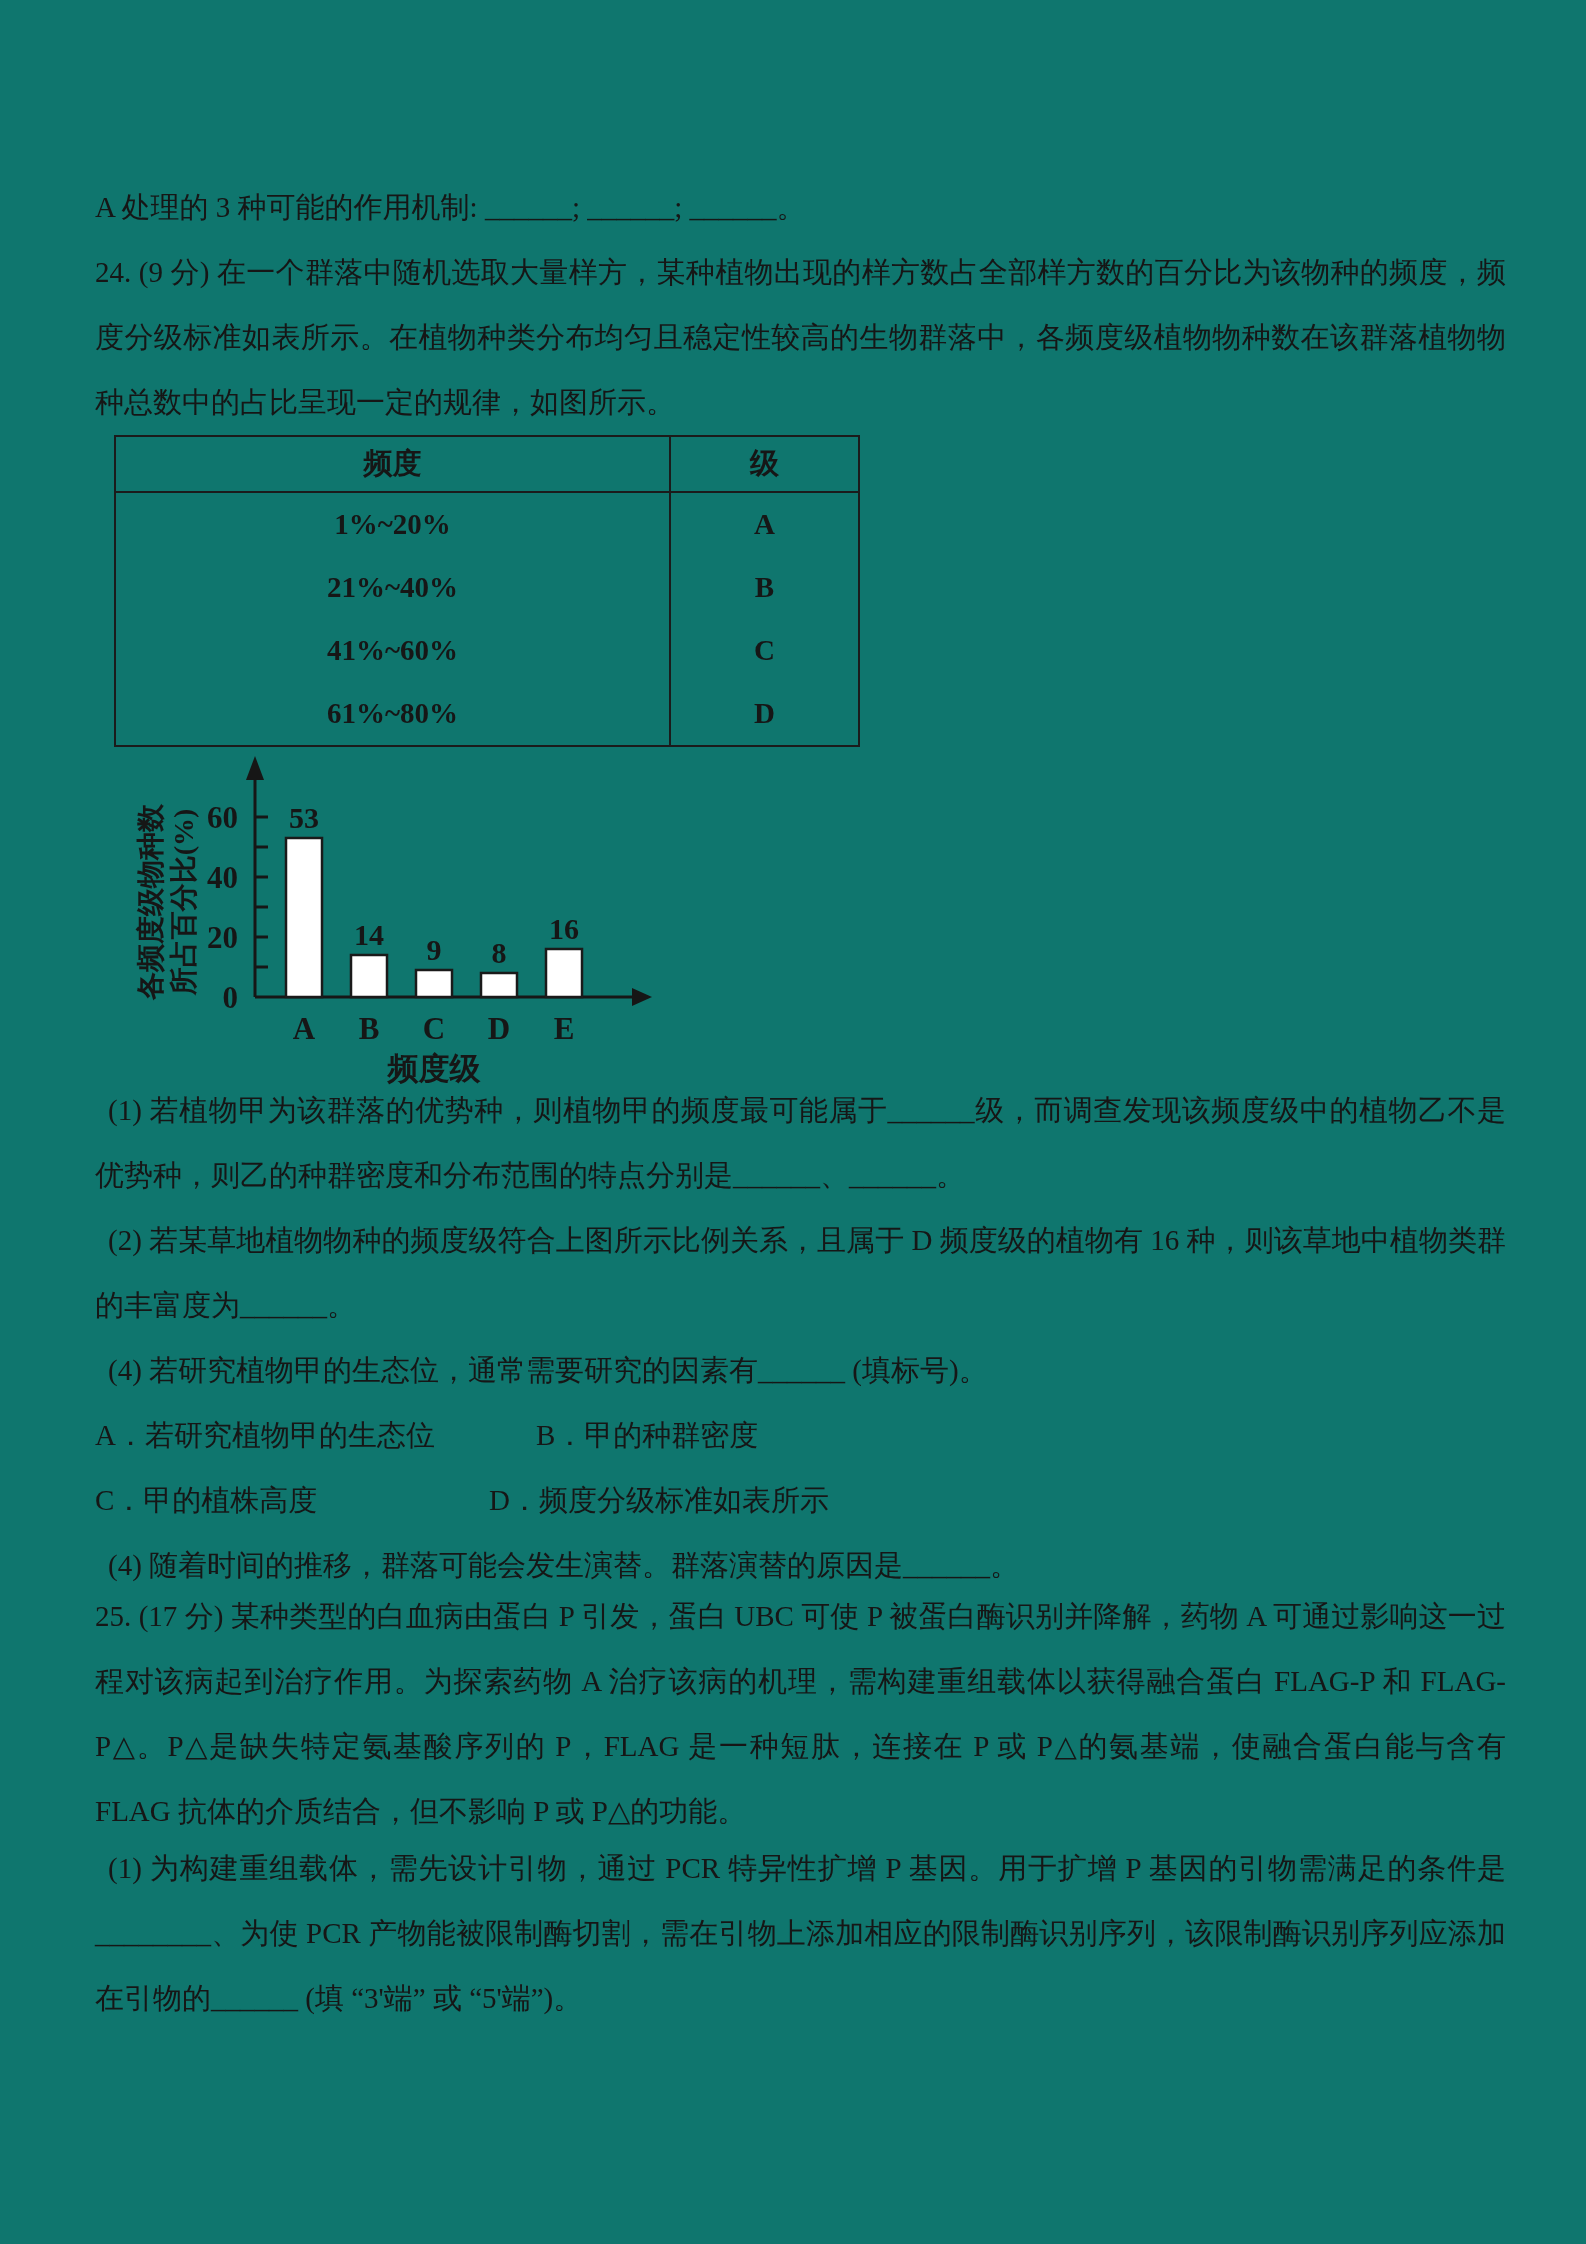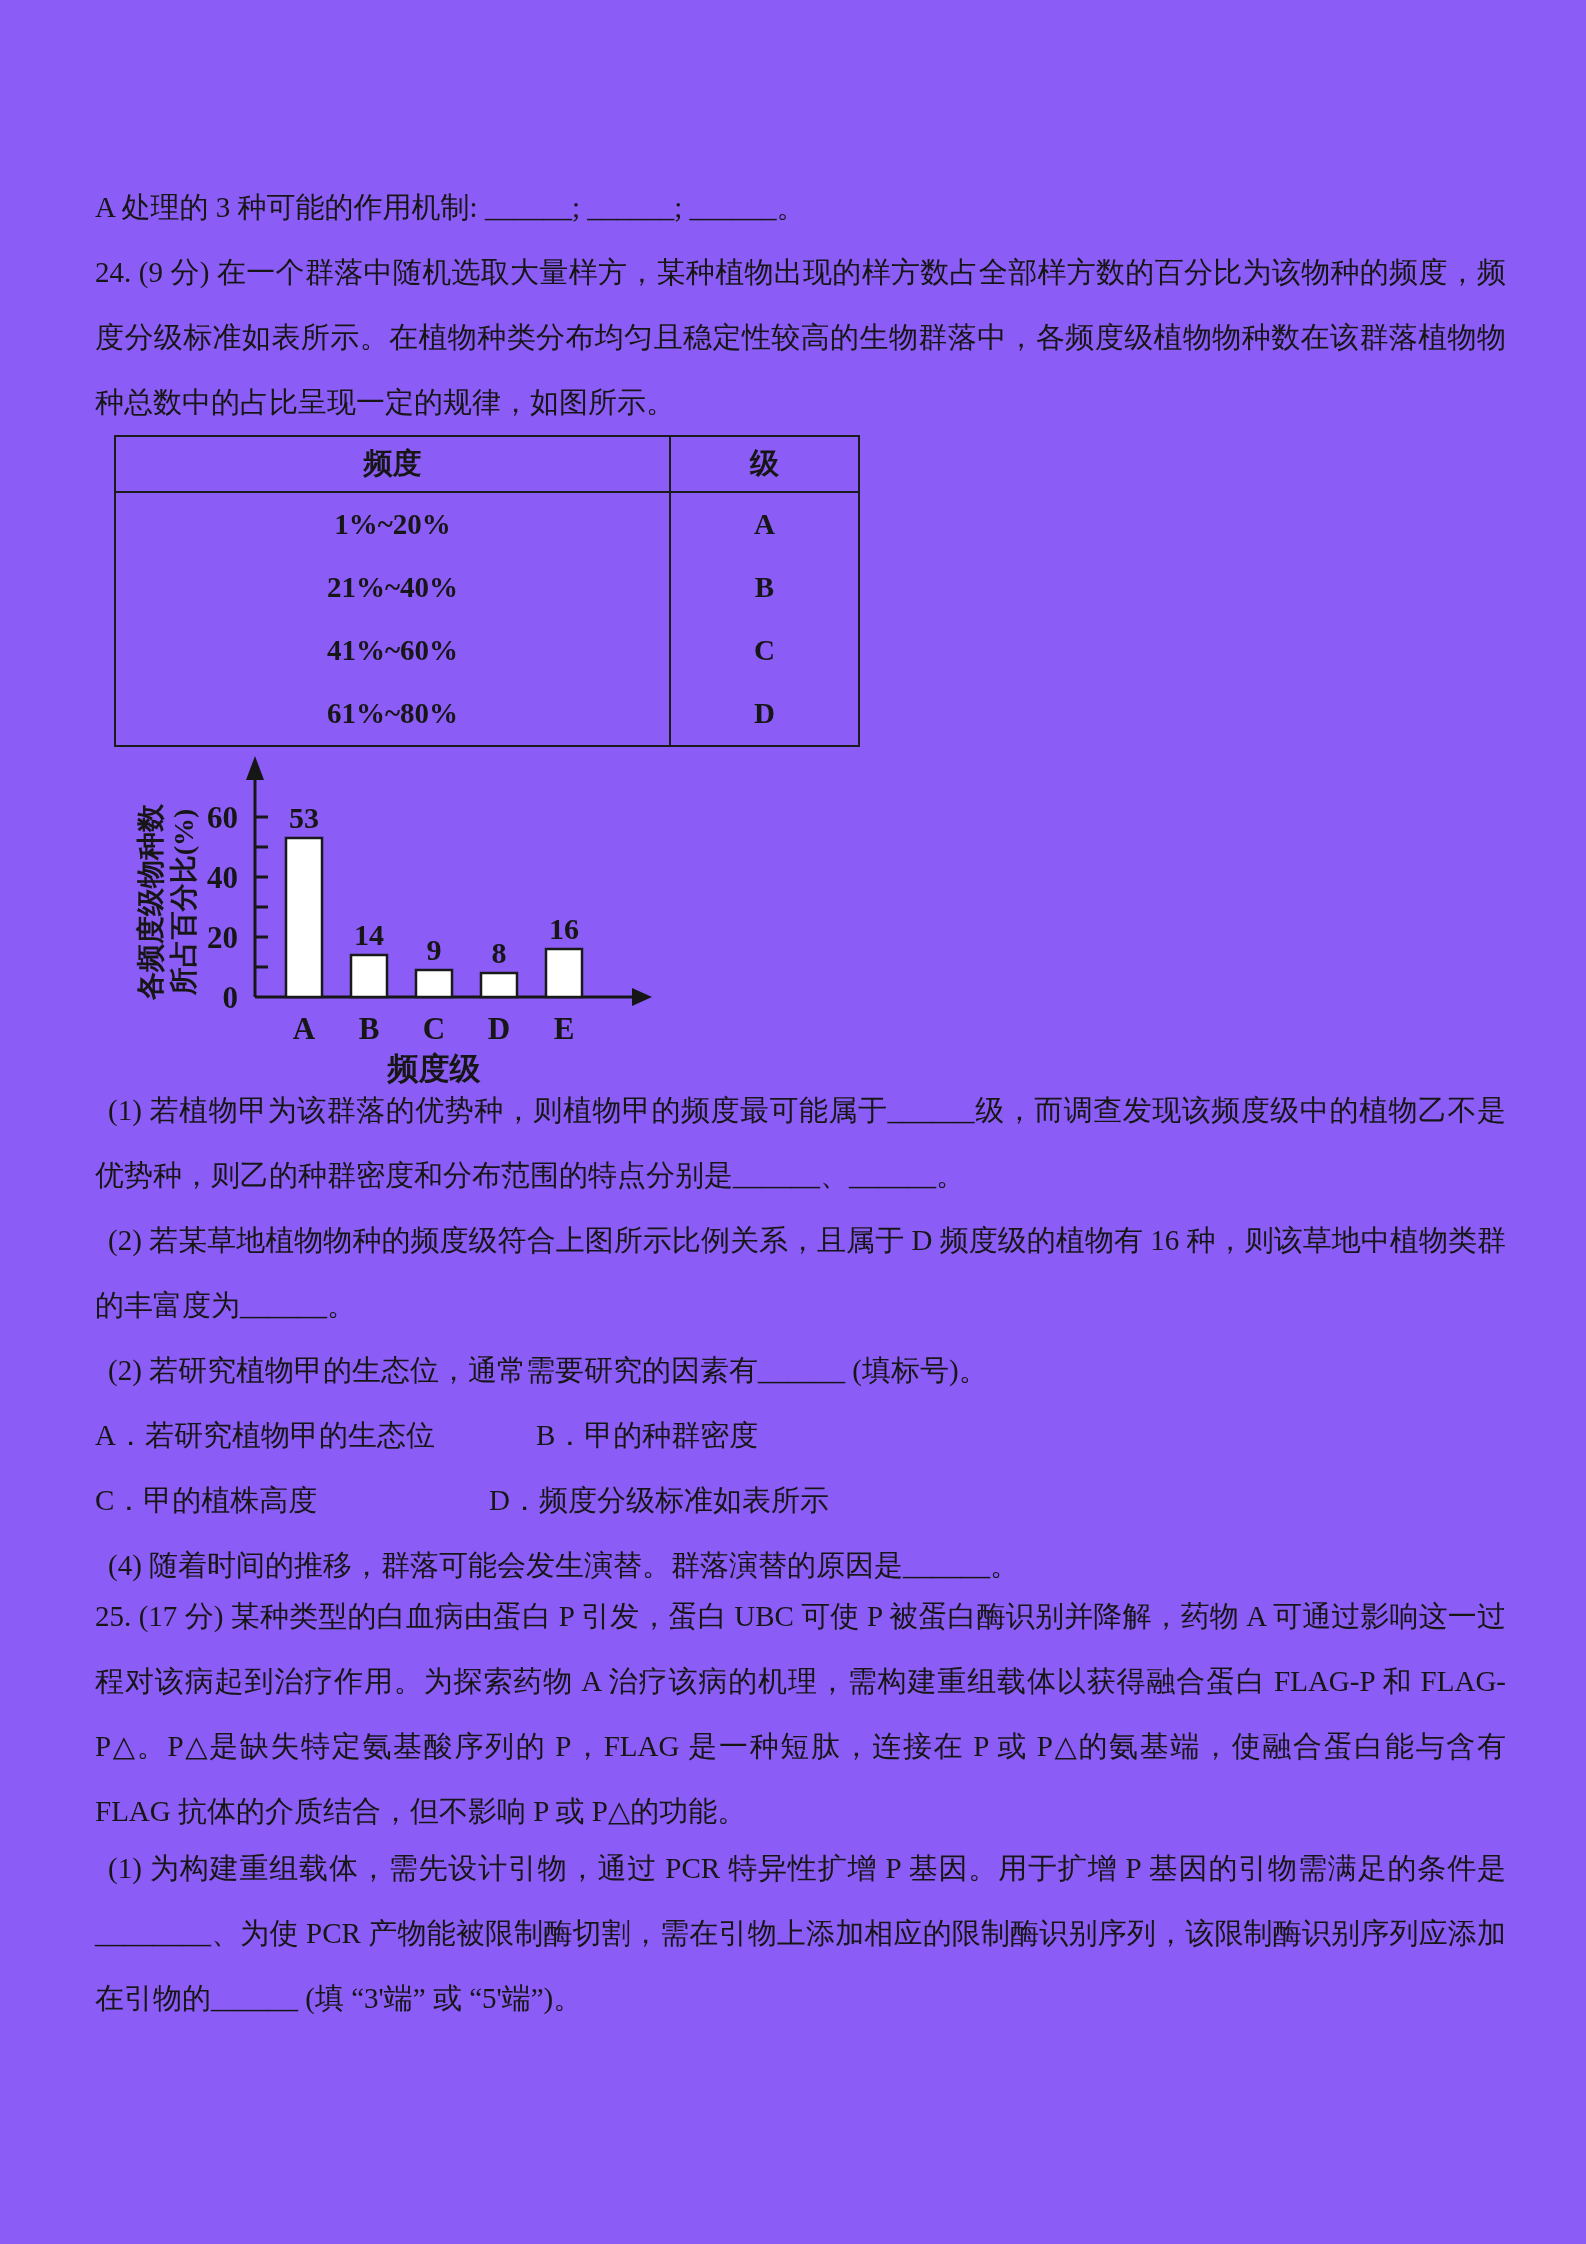--- a/index.html
+++ b/index.html
@@ -1,17 +1,17 @@
 <!DOCTYPE html>
 <html><head>
 <meta charset="utf-8">
 <style>
   html,body{margin:0;padding:0;background:#ffffff;}
   .page{
-    width:1586px;height:2244px;box-sizing:border-box;background:#8b5cf6;
+    width:1586px;height:2244px;box-sizing:border-box;background:#0f766e;
     padding:175px 80px 0 95px;position:relative;
     font-family:"Liberation Serif","DejaVu Serif",serif;color:#161616;
   }
   p{margin:0;font-size:29px;line-height:65px;text-align:justify;}
   p.sub{text-indent:13px;}
   p.lastline{text-align:left;}
   .freq-table{
     border-collapse:collapse;margin-left:19px;width:746px;table-layout:fixed;
     border:2px solid #1b1b1b;
   }
@@ -97,21 +97,21 @@
         <text x="444" y="187" text-anchor="middle" font-size="30" font-weight="700">16</text>
         <text x="444" y="287" text-anchor="middle" font-size="31" font-weight="700">E</text>
         <text x="314" y="327" text-anchor="middle" font-size="31" font-weight="700">频度级</text>
         <text x="40" y="150" text-anchor="middle" font-size="28" font-weight="700" transform="rotate(-90 40 150)">各频度级物种数</text>
         <text x="73" y="150" text-anchor="middle" font-size="28" font-weight="700" transform="rotate(-90 73 150)">所占百分比(%)</text>
       </svg>
   </div>
 
   <p class="sub" id="q24s1">(1) 若植物甲为该群落的优势种，则植物甲的频度最可能属于______级，而调查发现该频度级中的植物乙不是优势种，则乙的种群密度和分布范围的特点分别是______、______。</p>
   <p class="sub">(2) 若某草地植物物种的频度级符合上图所示比例关系，且属于 D 频度级的植物有 16 种，则该草地中植物类群的丰富度为______。</p>
-  <p class="sub lastline">(2) 若研究植物甲的生态位，通常需要研究的因素有______ (填标号)。</p>
+  <p class="sub lastline">(4) 若研究植物甲的生态位，通常需要研究的因素有______ (填标号)。</p>
 
   <p class="opts lastline">
     <span class="cellA">A．若研究植物甲的生态位</span><span>B．甲的种群密度</span>
   </p>
   <p class="opts lastline">
     <span class="cellC">C．甲的植株高度</span><span>D．频度分级标准如表所示</span>
   </p>
 
   <p class="sub lastline">(4) 随着时间的推移，群落可能会发生演替。群落演替的原因是______。</p>
 

